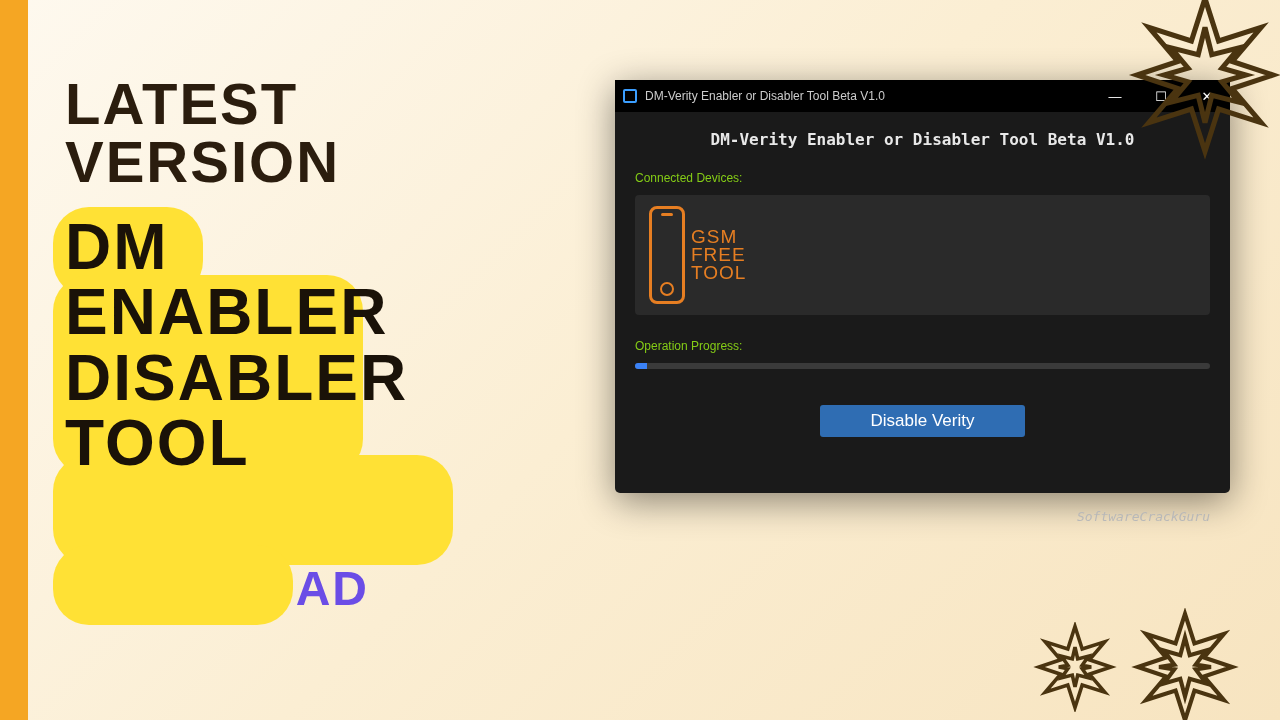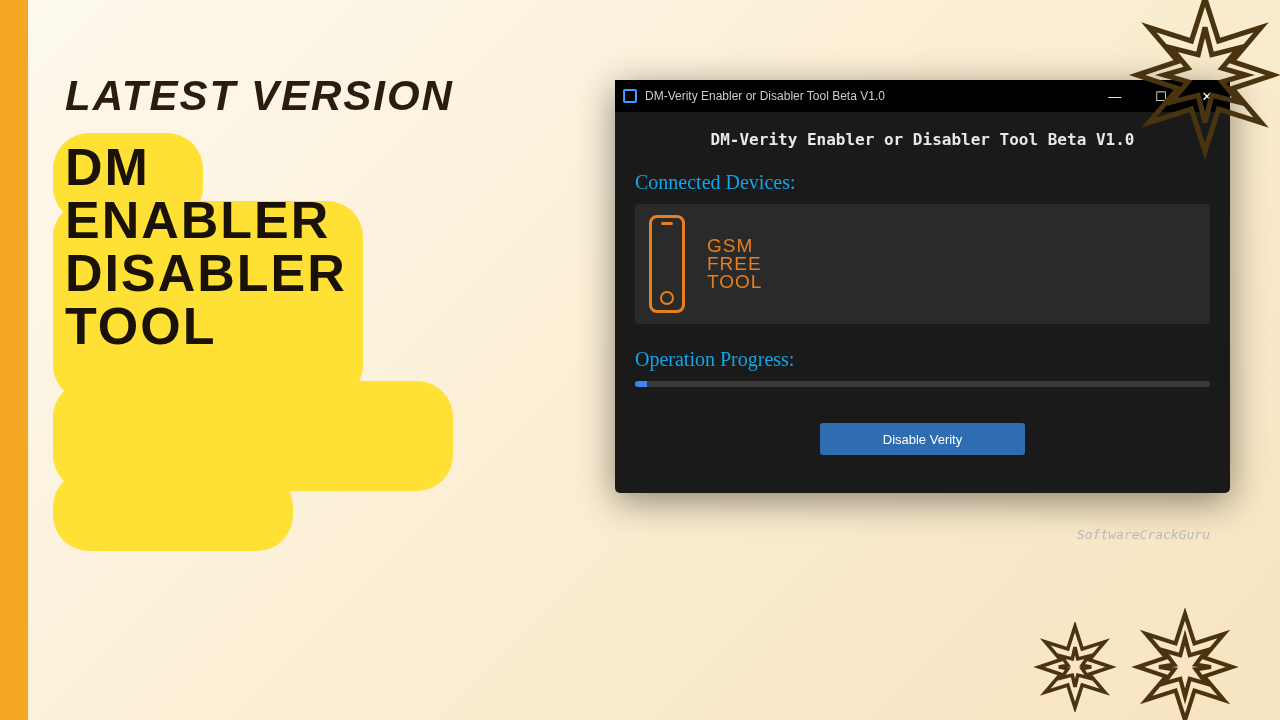--- a/index.html
+++ b/index.html
@@ -20,48 +20,47 @@
   background: #f5a623;
 }
 .left-content {
   position: absolute;
   left: 65px;
   top: 75px;
   width: 440px;
 }
 .heading-top {
   font-family: Impact, 'Arial Black', sans-serif;
-  font-size: 42px;
+  font-size: 58px;
   font-weight: 900;
   color: #2b1d0e;
   letter-spacing: 2px;
   line-height: 1;
   margin-bottom: 24px;
   text-transform: uppercase;
-  font-style: italic;
 }
 .highlight-block {
   position: relative;
   display: inline-block;
 }
 .bg-blob {
   position: absolute;
   background: #ffe135;
   border-radius: 36px;
   z-index: 0;
 }
 .bg1 { left: -12px; top: -8px; width: 150px; height: 90px; }
 .bg2 { left: -12px; top: 60px; width: 310px; height: 200px; }
 .bg3 { left: -12px; top: 240px; width: 400px; height: 110px; }
 .bg4 { left: -12px; top: 330px; width: 240px; height: 80px; }
 .title-lines {
   position: relative;
   z-index: 1;
   font-family: Impact, 'Arial Black', sans-serif;
-  font-size: 52px;
+  font-size: 64px;
   font-weight: 900;
   color: #1a1208;
   letter-spacing: 2px;
   line-height: 1.02;
   text-transform: uppercase;
 }
 .free-dl {
   font-family: Impact, 'Arial Black', sans-serif;
   font-size: 48px;
   font-weight: 900;
@@ -114,34 +113,34 @@
 }
 .app-title {
   text-align: center;
   font-size: 16px;
   color: #e8e8e8;
   font-weight: bold;
   margin-bottom: 22px;
   font-family: 'Consolas', monospace;
 }
 .section-label {
-  font-size: 20px;
-  color: #0ea5e9;
+  font-size: 12px;
+  color: #84cc16;
   margin-bottom: 10px;
-  font-family: Liberation Serif, serif;
+  font-family: Liberation Sans, sans-serif;
 }
 .devices-box {
   background: #2a2a2a;
   border-radius: 4px;
   height: 120px;
   padding: 10px 14px;
   display: flex;
   align-items: center;
 }
-.phone-logo { display: flex; align-items: center; gap: 22px; }
+.phone-logo { display: flex; align-items: center; gap: 6px; }
 .phone-outline {
   width: 36px;
   height: 98px;
   border: 3px solid #e67e22;
   border-radius: 8px;
   position: relative;
 }
 .phone-outline::before {
   content: '';
   position: absolute;
@@ -181,21 +180,21 @@
   align-items: center;
   gap: 10px;
 }
 .action-btn {
   width: 205px;
   height: 32px;
   background: #2f6db3;
   color: #ffffff;
   border: none;
   border-radius: 3px;
-  font-size: 13px;
+  font-size: 17px;
   cursor: pointer;
 }
 .footer-credit {
   text-align: right;
   color: #b8b8b8;
   font-style: italic;
   font-size: 13px;
   margin-top: 72px;
   font-family: 'Consolas', monospace;
 }

